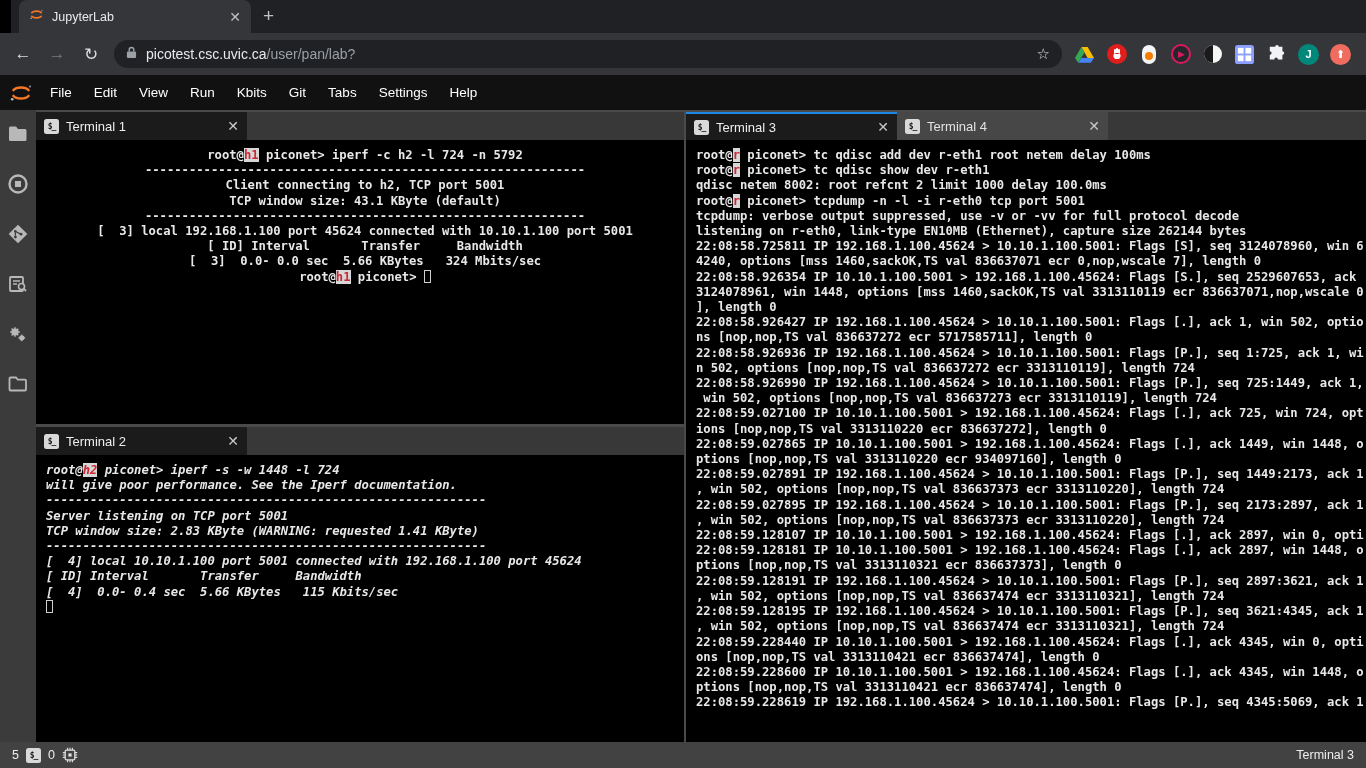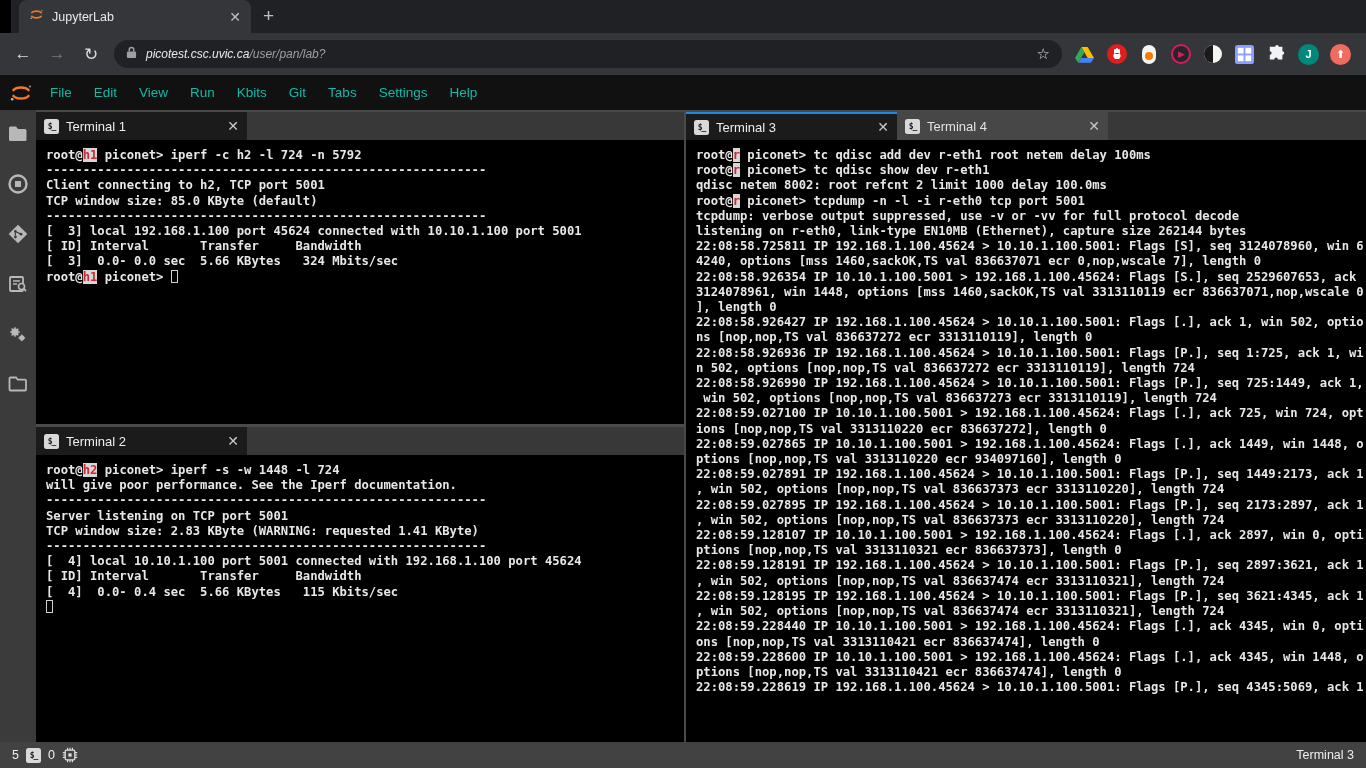--- a/index.html
+++ b/index.html
@@ -14,32 +14,32 @@
   .chrome-tab .title { color:#e8eaed; font-size:12.5px; flex:1; white-space:nowrap; overflow:hidden; }
   .tab-close { color:#bdc1c6; font-size:14px; line-height:14px; cursor:default; }
   .newtab-btn { position:absolute; left:252px; top:6px; color:#bdc1c6; font-size:19px; line-height:20px; }
 
   .toolbar { position:absolute; left:0; top:33px; width:1366px; height:42px; background:#35363a;
              display:flex; align-items:center; }
   .nav-ic { color:#dadce0; font-size:17px; width:34px; text-align:center; }
   .nav-ic.dim { color:#76797d; }
   .omnibox { margin-left:6px; width:948px; height:28px; background:#202124; border-radius:14px;
              display:flex; align-items:center; padding:0 12px; gap:9px; }
-  .url { font-size:12px; color:#e8eaed; white-space:nowrap; flex:1;font-style:italic; }
+  .url { font-size:14px; color:#e8eaed; white-space:nowrap; flex:1; }
   .url .path { color:#9aa0a6; }
   .star { color:#dadce0; font-size:15px; }
   .ext-row { display:flex; align-items:center; gap:11px; margin-left:12px; }
   .ext { width:21px; height:21px; display:flex; align-items:center; justify-content:center; }
   .circle { border-radius:50%; display:flex; align-items:center; justify-content:center; }
 
   
   .menubar { position:absolute; left:0; top:75px; width:1366px; height:35px; background:#111111;
              display:flex; align-items:center; }
   .jlogo { width:24px; height:24px; margin:0 6px 0 9px; }
-  .menu-item { color:#14b8a6; font-size:13.5px; padding:12px 11px; line-height:35px; }
+  .menu-item { color:#ffffff; font-size:13.5px; padding:12px 11px; line-height:35px; }
 
   
   .main { position:absolute; left:0; top:110px; width:1366px; height:632px; background:#4a4a4a; }
   .sidebar { position:absolute; left:0; top:0; width:36px; height:632px; background:#3b3b3b;
              display:flex; flex-direction:column; align-items:center; padding-top:14px; gap:30px; }
   .side-ic { width:20px; height:20px; color:#b8b8b8; }
   .side-ic svg { width:20px; height:20px; display:block; }
 
   .dock { position:absolute; left:36px; top:0; width:1330px; height:632px; }
   .panel { position:absolute; background:#000; }
@@ -231,42 +231,42 @@
     <div class="dock">
 
       <div class="panel" style="left:0; top:2px; width:648px; height:312px;">
         <div class="tabbar">
           <div class="jl-tab current">
             <span class="term-badge">$_</span>
             <span class="lbl">Terminal 1</span>
             <span class="x">✕</span>
           </div>
         </div>
-        <div class="term-out" style="height:252px;" id="out-t1">
+        <div class="term-out" style="height:252px;text-align:center;" id="out-t1">
             <div class="tline">root@<span class="hl">h1</span> piconet&gt; iperf -c h2 -l 724 -n 5792</div>
             <div class="tline">------------------------------------------------------------</div>
             <div class="tline">Client connecting to h2, TCP port 5001</div>
-            <div class="tline">TCP window size: 85.0 KByte (default)</div>
+            <div class="tline">TCP window size: 43.1 KByte (default)</div>
             <div class="tline">------------------------------------------------------------</div>
             <div class="tline">[  3] local 192.168.1.100 port 45624 connected with 10.10.1.100 port 5001</div>
             <div class="tline">[ ID] Interval       Transfer     Bandwidth</div>
             <div class="tline">[  3]  0.0- 0.0 sec  5.66 KBytes   324 Mbits/sec</div>
             <div class="tline">root@<span class="hl">h1</span> piconet&gt; <span class="cursor"></span></div>
           </div>
       </div>
 
       <div class="panel" style="left:0; top:317px; width:648px; height:315px;">
         <div class="tabbar">
           <div class="jl-tab current">
             <span class="term-badge">$_</span>
             <span class="lbl">Terminal 2</span>
             <span class="x">✕</span>
           </div>
         </div>
-        <div class="term-out" style="height:287px;" id="out-t2">
+        <div class="term-out" style="height:287px;font-style:italic;" id="out-t2">
             <div class="tline">root@<span class="hl">h2</span> piconet&gt; iperf -s -w 1448 -l 724</div>
             <div class="tline">will give poor performance. See the Iperf documentation.</div>
             <div class="tline">------------------------------------------------------------</div>
             <div class="tline">Server listening on TCP port 5001</div>
             <div class="tline">TCP window size: 2.83 KByte (WARNING: requested 1.41 KByte)</div>
             <div class="tline">------------------------------------------------------------</div>
             <div class="tline">[  4] local 10.10.1.100 port 5001 connected with 192.168.1.100 port 45624</div>
             <div class="tline">[ ID] Interval       Transfer     Bandwidth</div>
             <div class="tline">[  4]  0.0- 0.4 sec  5.66 KBytes   115 Kbits/sec</div>
             <div class="tline"><span class="cursor"></span></div>
@@ -292,34 +292,35 @@
             <div class="tline">qdisc netem 8002: root refcnt 2 limit 1000 delay 100.0ms</div>
             <div class="tline">root@<span class="hl">r</span> piconet&gt; tcpdump -n -l -i r-eth0 tcp port 5001</div>
             <div class="tline">tcpdump: verbose output suppressed, use -v or -vv for full protocol decode</div>
             <div class="tline">listening on r-eth0, link-type EN10MB (Ethernet), capture size 262144 bytes</div>
             <div class="tline">22:08:58.725811 IP 192.168.1.100.45624 &gt; 10.10.1.100.5001: Flags [S], seq 3124078960, win 6</div>
             <div class="tline">4240, options [mss 1460,sackOK,TS val 836637071 ecr 0,nop,wscale 7], length 0</div>
             <div class="tline">22:08:58.926354 IP 10.10.1.100.5001 &gt; 192.168.1.100.45624: Flags [S.], seq 2529607653, ack</div>
             <div class="tline">3124078961, win 1448, options [mss 1460,sackOK,TS val 3313110119 ecr 836637071,nop,wscale 0</div>
             <div class="tline">], length 0</div>
             <div class="tline">22:08:58.926427 IP 192.168.1.100.45624 &gt; 10.10.1.100.5001: Flags [.], ack 1, win 502, optio</div>
-            <div class="tline">ns [nop,nop,TS val 836637272 ecr 3313110119], length 0</div>
+            <div class="tline">ns [nop,nop,TS val 836637272 ecr 5717585711], length 0</div>
             <div class="tline">22:08:58.926936 IP 192.168.1.100.45624 &gt; 10.10.1.100.5001: Flags [P.], seq 1:725, ack 1, wi</div>
             <div class="tline">n 502, options [nop,nop,TS val 836637272 ecr 3313110119], length 724</div>
             <div class="tline">22:08:58.926990 IP 192.168.1.100.45624 &gt; 10.10.1.100.5001: Flags [P.], seq 725:1449, ack 1,</div>
             <div class="tline"> win 502, options [nop,nop,TS val 836637273 ecr 3313110119], length 724</div>
             <div class="tline">22:08:59.027100 IP 10.10.1.100.5001 &gt; 192.168.1.100.45624: Flags [.], ack 725, win 724, opt</div>
             <div class="tline">ions [nop,nop,TS val 3313110220 ecr 836637272], length 0</div>
             <div class="tline">22:08:59.027865 IP 10.10.1.100.5001 &gt; 192.168.1.100.45624: Flags [.], ack 1449, win 1448, o</div>
             <div class="tline">ptions [nop,nop,TS val 3313110220 ecr 934097160], length 0</div>
             <div class="tline">22:08:59.027891 IP 192.168.1.100.45624 &gt; 10.10.1.100.5001: Flags [P.], seq 1449:2173, ack 1</div>
             <div class="tline">, win 502, options [nop,nop,TS val 836637373 ecr 3313110220], length 724</div>
             <div class="tline">22:08:59.027895 IP 192.168.1.100.45624 &gt; 10.10.1.100.5001: Flags [P.], seq 2173:2897, ack 1</div>
             <div class="tline">, win 502, options [nop,nop,TS val 836637373 ecr 3313110220], length 724</div>
             <div class="tline">22:08:59.128107 IP 10.10.1.100.5001 &gt; 192.168.1.100.45624: Flags [.], ack 2897, win 0, opti</div>
+            <div class="tline">22:08:59.128181 IP 10.10.1.100.5001 &gt; 192.168.1.100.45624: Flags [.], ack 2897, win 1448, o</div>
             <div class="tline">ptions [nop,nop,TS val 3313110321 ecr 836637373], length 0</div>
             <div class="tline">22:08:59.128191 IP 192.168.1.100.45624 &gt; 10.10.1.100.5001: Flags [P.], seq 2897:3621, ack 1</div>
             <div class="tline">, win 502, options [nop,nop,TS val 836637474 ecr 3313110321], length 724</div>
             <div class="tline">22:08:59.128195 IP 192.168.1.100.45624 &gt; 10.10.1.100.5001: Flags [P.], seq 3621:4345, ack 1</div>
             <div class="tline">, win 502, options [nop,nop,TS val 836637474 ecr 3313110321], length 724</div>
             <div class="tline">22:08:59.228440 IP 10.10.1.100.5001 &gt; 192.168.1.100.45624: Flags [.], ack 4345, win 0, opti</div>
             <div class="tline">ons [nop,nop,TS val 3313110421 ecr 836637474], length 0</div>
             <div class="tline">22:08:59.228600 IP 10.10.1.100.5001 &gt; 192.168.1.100.45624: Flags [.], ack 4345, win 1448, o</div>
             <div class="tline">ptions [nop,nop,TS val 3313110421 ecr 836637474], length 0</div>
             <div class="tline">22:08:59.228619 IP 192.168.1.100.45624 &gt; 10.10.1.100.5001: Flags [P.], seq 4345:5069, ack 1</div>

